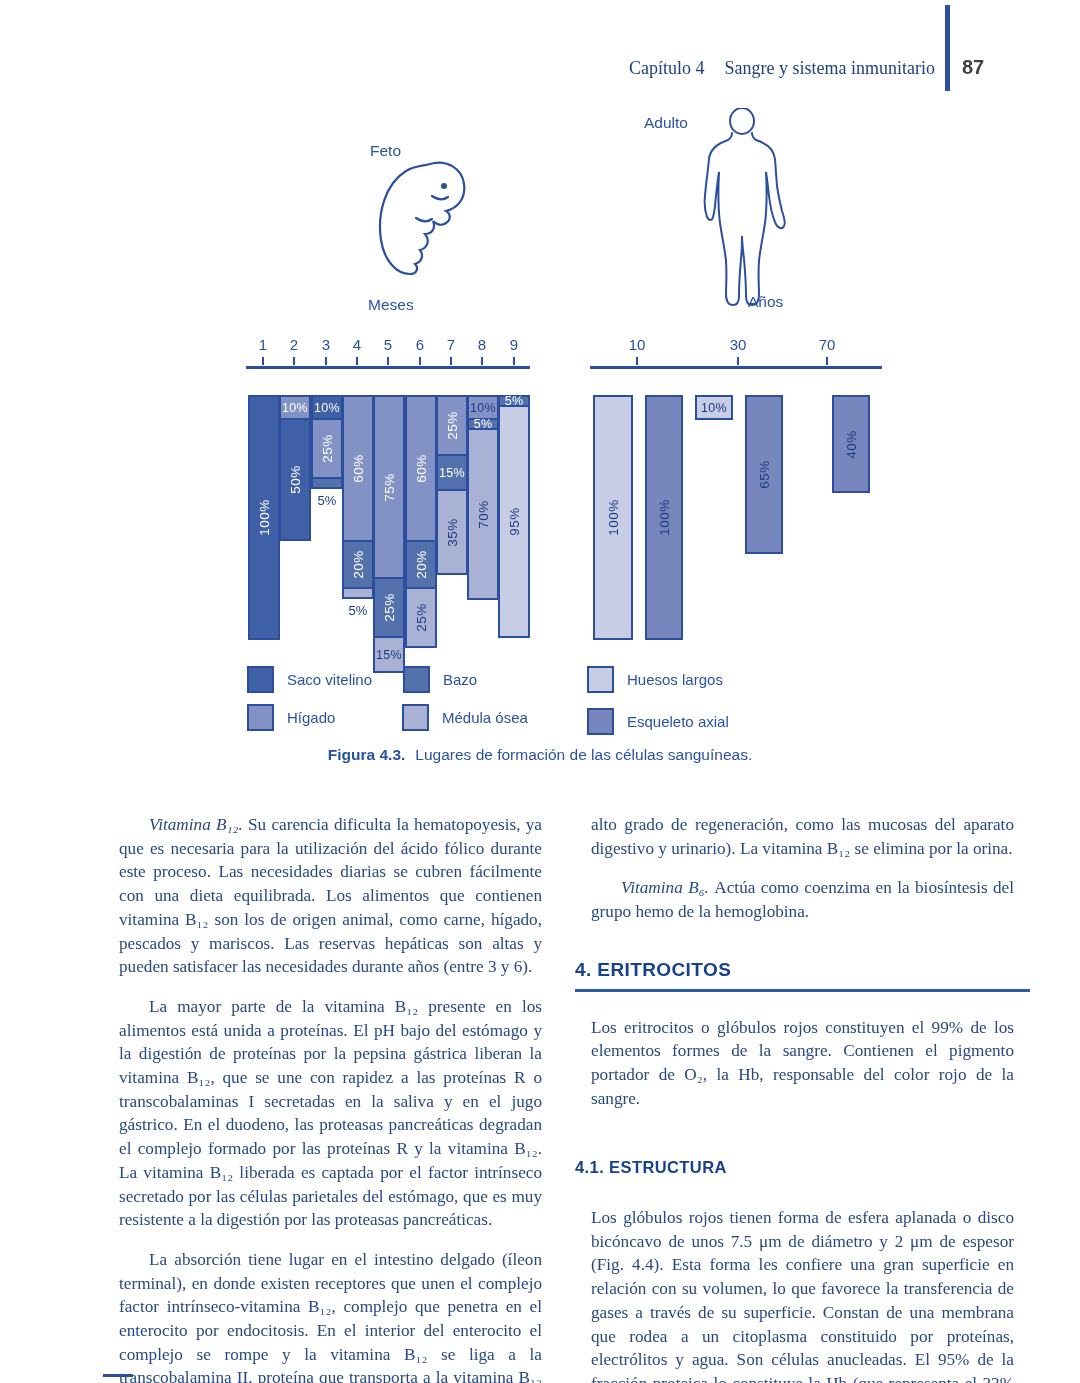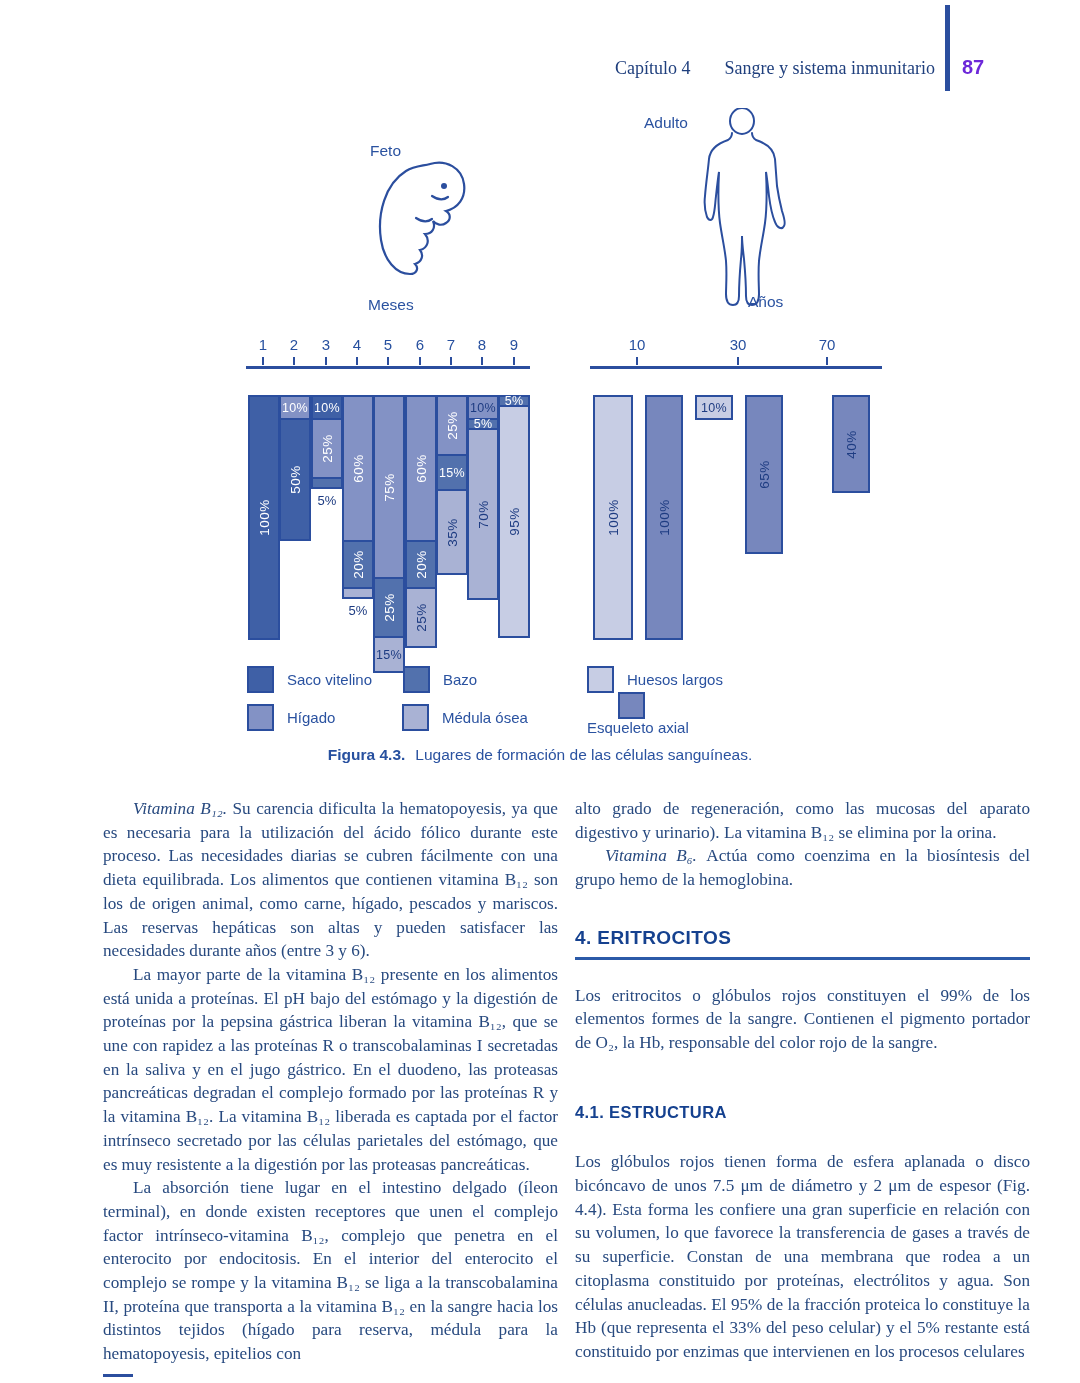--- a/index.html
+++ b/index.html
@@ -11,23 +11,23 @@
   }
   html,body{margin:0;padding:0;}
   body{
     width:1080px;height:1383px;position:relative;background:#ffffff;
     font-family:"Liberation Sans","DejaVu Sans",sans-serif;overflow:hidden;
   }
   .abs{position:absolute;}
   
   .hdr-title{top:58px;left:0;width:935px;text-align:right;
     font-family:"Liberation Serif","DejaVu Serif",serif;font-size:18px;color:#1f3f7d;}
-  .hdr-title .chap{margin-right:34px;}
+  .hdr-title .chap{margin-right:20px;}
   .hdr-rule{top:5px;left:945px;width:5px;height:86px;background:var(--line);}
-  .hdr-num{top:56px;left:962px;font-size:20px;font-weight:bold;color:#6d28d9;}
+  .hdr-num{top:56px;left:962px;font-size:20px;font-weight:bold;color:#404040;}
   
   .figlabel{color:var(--figtext);font-size:15.5px;}
   
   .axis-line{height:2.5px;background:var(--line);}
   .tick{width:2px;height:8px;background:var(--line);}
   .ticklabel{width:30px;text-align:center;font-size:15px;color:#27509f;}
   
   .bar{position:absolute;margin-top:28px;}
   .seg{position:relative;box-sizing:border-box;border:2px solid var(--line);width:100%;}
   .seg + .seg{margin-top:-2px;}
@@ -41,21 +41,21 @@
   
   .lg-item{position:absolute;display:flex;align-items:center;}
   .lg-sw{width:27px;height:27px;box-sizing:border-box;border:2px solid var(--line);margin-right:13px;}
   .lg-lb{font-size:15px;color:var(--figtext);}
   .caption{top:746px;left:0;width:1080px;text-align:center;font-size:15.5px;color:var(--figtext);}
   .caption b{margin-right:10px;color:#27509f;}
   
   .col{position:absolute;width:455px;
     font-family:"Liberation Serif","DejaVu Serif",serif;font-size:17.2px;line-height:23.7px;
     color:var(--body);text-align:justify;}
-  .col p{margin:0;}
+  .col p{margin:16px;}
   .col p.ind{text-indent:30px;}
   .col .lead{font-style:italic;}
   .h1{font-family:"Liberation Sans","DejaVu Sans",sans-serif;font-size:19px;font-weight:bold;
       color:var(--headblue);letter-spacing:.4px;margin:34px 0 0 0;text-align:left;text-indent:0;}
   .h1rule{height:3px;background:#2b5aa8;margin:7px 0 24px 0;}
   .h2{font-family:"Liberation Sans","DejaVu Sans",sans-serif;font-size:16.5px;font-weight:bold;
       color:var(--headblue);letter-spacing:.4px;margin:46px 0 26px 0;text-align:left;text-indent:0;}
   svg{display:block;}
   .dash{left:103px;top:1374px;width:30px;height:3px;background:var(--line);}
 </style>
@@ -282,21 +282,21 @@
         <div class="lg-lb">Huesos largos</div>
       </div>
       <div class="lg-item" style="left: 247px; top: 704px;">
         <div class="lg-sw" style="background: rgb(131, 146, 197);"></div>
         <div class="lg-lb">Hígado</div>
       </div>
       <div class="lg-item" style="left: 402px; top: 704px;">
         <div class="lg-sw" style="background: rgb(169, 178, 212);"></div>
         <div class="lg-lb">Médula ósea</div>
       </div>
-      <div class="lg-item" style="left: 587px; top: 692px; flex-direction: column;">
+      <div class="lg-item" style="left: 587px; top: 708px;">
         <div class="lg-sw" style="background: rgb(119, 135, 189);"></div>
         <div class="lg-lb">Esqueleto axial</div>
       </div>
     </div>
 
   <div class="abs caption">
     <b>Figura 4.3.</b><span>Lugares de formación de las células sanguíneas.</span>
   </div>
 </div>
 

